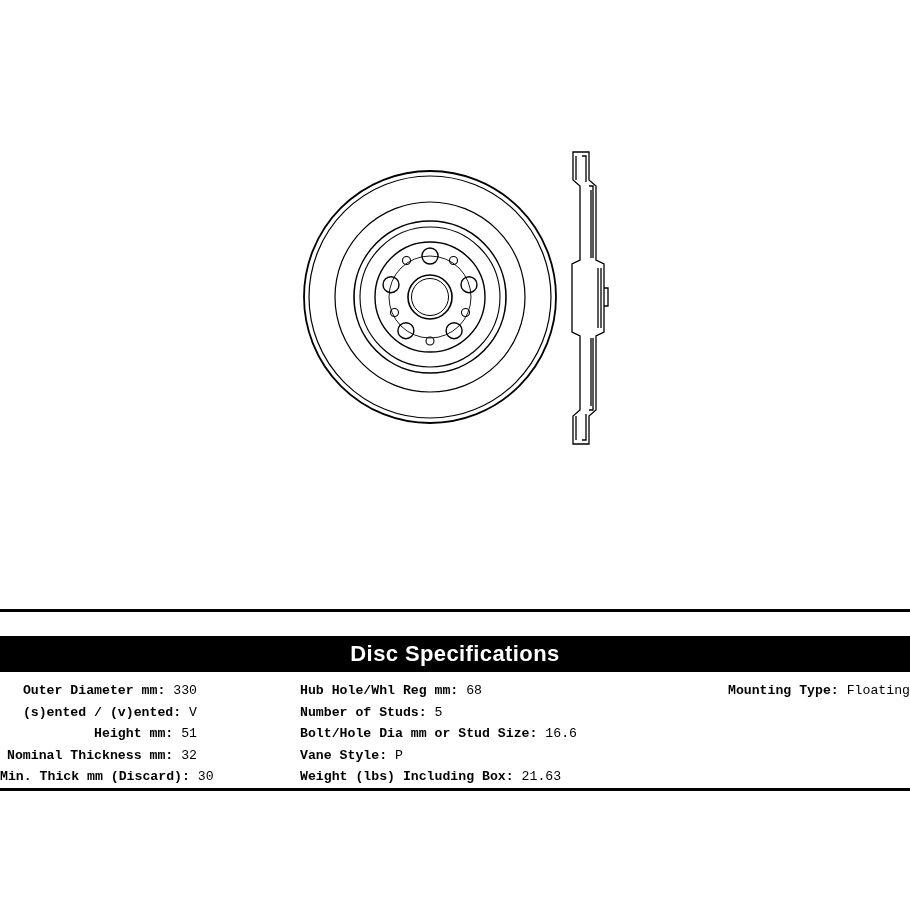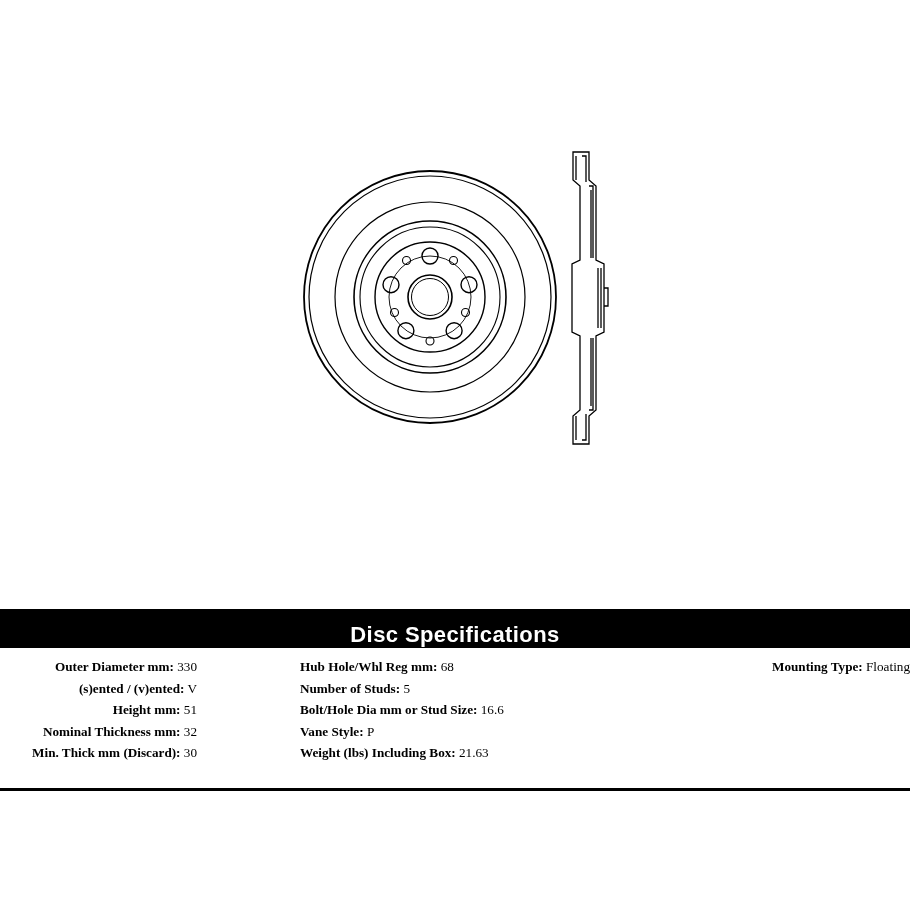--- a/index.html
+++ b/index.html
@@ -42,22 +42,23 @@
     height: 182px;
     border-top: 3px solid #000;
     border-bottom: 3px solid #000;
     box-sizing: border-box;
   }
   #spec-title-bar {
     background: #000000;
     color: #ffffff;
     height: 36px;
     display: flex;
-    align-items: flex-end;
+    align-items: center;
     justify-content: center;
+    margin-top: 24px;
   }
   #spec-title {
     font-size: 22px;
     font-weight: bold;
     letter-spacing: 0.4px;
     font-family: "Liberation Sans", sans-serif;
   }
   #spec-columns {
     display: flex;
     padding-top: 8px;
@@ -76,21 +77,21 @@
   }
   .col-right {
     width: 300px;
     text-align: right;
     padding-left: 0px;
   }
   .spec-line {
     font-size: 13.2px;
     line-height: 21.5px;
     white-space: nowrap;
-    font-family: Liberation Serif, serif;
+    font-family: Liberation Mono, monospace;
   }
   .spec-line .lbl {
     font-weight: bold;
   }
   .spec-line .val {
     font-weight: normal;
   }
   .col-right .spec-line {
     padding-left: 86px;
   }

